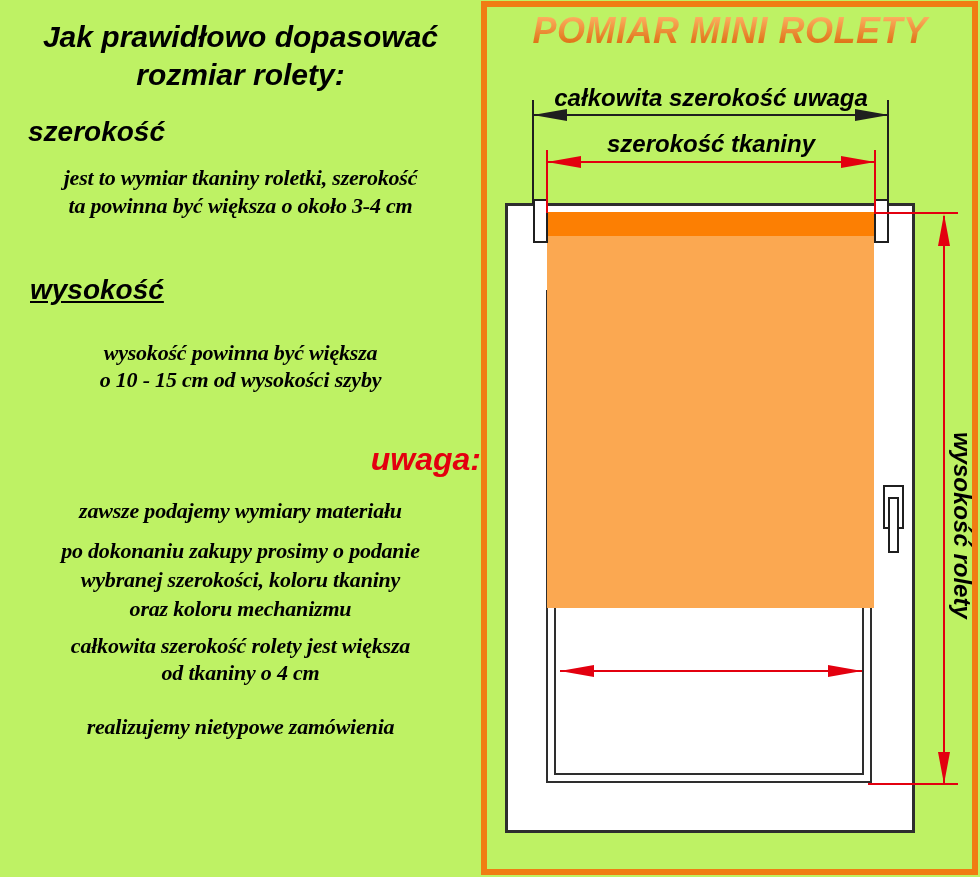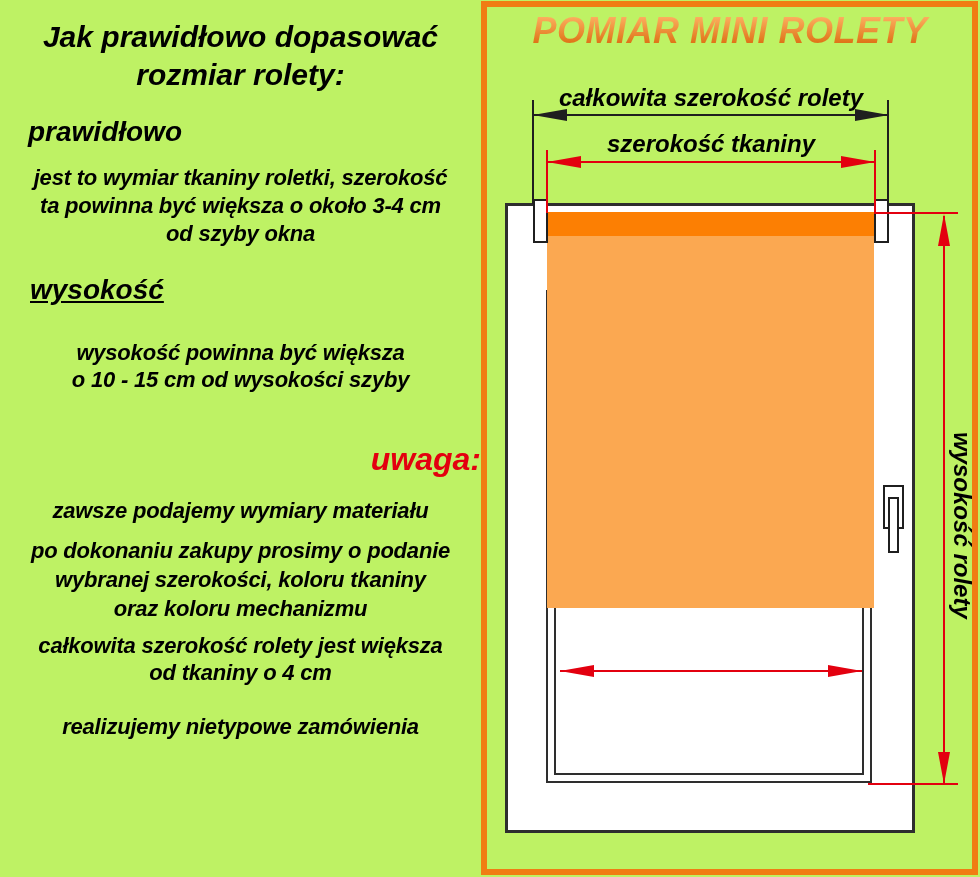--- a/index.html
+++ b/index.html
@@ -9,21 +9,21 @@
   }
   html,body{margin:0;padding:0;background:#fff;}
   .stage{position:relative;width:980px;height:877px;background:#bef264;overflow:hidden;
          font-family:"Liberation Sans",sans-serif;font-weight:700;font-style:italic;color:var(--text);}
   .abs{position:absolute;}
   
   .l-title{left:0;top:18px;width:481px;text-align:center;font-size:30px;line-height:38px;}
   .l-head{font-size:28px;}
   .l-head.w{left:28px;top:116px;}
   .l-head.h{left:30px;top:274px;text-decoration:underline;}
-  .l-p{left:2px;width:477px;text-align:center;font-size:22px;line-height:28px;letter-spacing:-0.2px;}
+  .l-p{left:2px;width:477px;text-align:center;font-size:22px;line-height:28px;letter-spacing:-0.2px;font-family:Liberation Serif, serif;}
   .p1{top:164px;} .p2{top:339px;line-height:27px;}
   .l-uwaga{left:0;top:441px;width:481px;text-align:right;font-size:32px;color:var(--note-red);}
   .n1{top:497px;} .p3{top:536px;line-height:29px;} .p4{top:632px;line-height:27px;} .n4{top:713px;}
   
   .r-frame{left:481px;top:1px;width:497px;height:874px;border:6px solid var(--panel-border);box-sizing:border-box;background:transparent;}
   .r-title{left:487px;top:10px;width:486px;text-align:center;font-size:36px;letter-spacing:0.5px;
            color:var(--title);background:linear-gradient(180deg,var(--title-grad-light) 10%,var(--title-grad-dark) 90%);
            -webkit-background-clip:text;background-clip:text;-webkit-text-fill-color:transparent;}
   .dim-label{left:511px;width:400px;text-align:center;font-size:24px;color:#000;}
   .lbl-total{top:84px;} .lbl-fabric{top:130px;} .lbl-glass{top:637px;}
@@ -51,26 +51,25 @@
 </head>
 <body>
 
 <div class="stage">
 
   <div class="abs l-title">
     <div>Jak prawidłowo dopasować</div>
     <div>rozmiar rolety:</div>
   </div>
 
-  <div class="abs l-head w">prawidłowo</div>
+  <div class="abs l-head w">szerokość</div>
 
   <div class="abs l-p p1">
     <div>jest to wymiar tkaniny roletki, szerokość</div>
     <div>ta powinna być większa o około 3-4 cm</div>
-    <div>od szyby okna</div>
   </div>
 
   <div class="abs l-head h">wysokość</div>
 
   <div class="abs l-p p2">
     <div>wysokość powinna być większa</div>
     <div>o 10 - 15 cm od wysokości szyby</div>
   </div>
 
   <div class="abs l-uwaga">uwaga:</div>
@@ -97,21 +96,21 @@
   <div class="abs sash"></div>
   <div class="abs glass"></div>
   <div class="abs fabric">
     <div class="cassette"></div>
   </div>
   <div class="abs bracket l"></div>
   <div class="abs bracket r"></div>
   <div class="abs handle-o"></div>
   <div class="abs handle-i"></div>
 
-  <div class="abs dim-label lbl-total">całkowita szerokość rolety</div>
+  <div class="abs dim-label lbl-total">całkowita szerokość uwaga</div>
   <div class="abs line-v black" style="left:532px;top:100px;height:104px;"></div>
   <div class="abs line-v black" style="left:887px;top:100px;height:104px;"></div>
   <div class="abs line-h black" style="left:533px;top:114px;width:356px;"></div>
   <div class="abs tri left-b" style="left:533px;top:109px;"></div>
   <div class="abs tri right-b" style="left:855px;top:109px;"></div>
 
   <div class="abs dim-label lbl-fabric">szerokość tkaniny</div>
   <div class="abs line-v red" style="left:546px;top:150px;height:63px;"></div>
   <div class="abs line-v red" style="left:874px;top:150px;height:63px;"></div>
   <div class="abs line-h red" style="left:547px;top:161px;width:328px;"></div>

